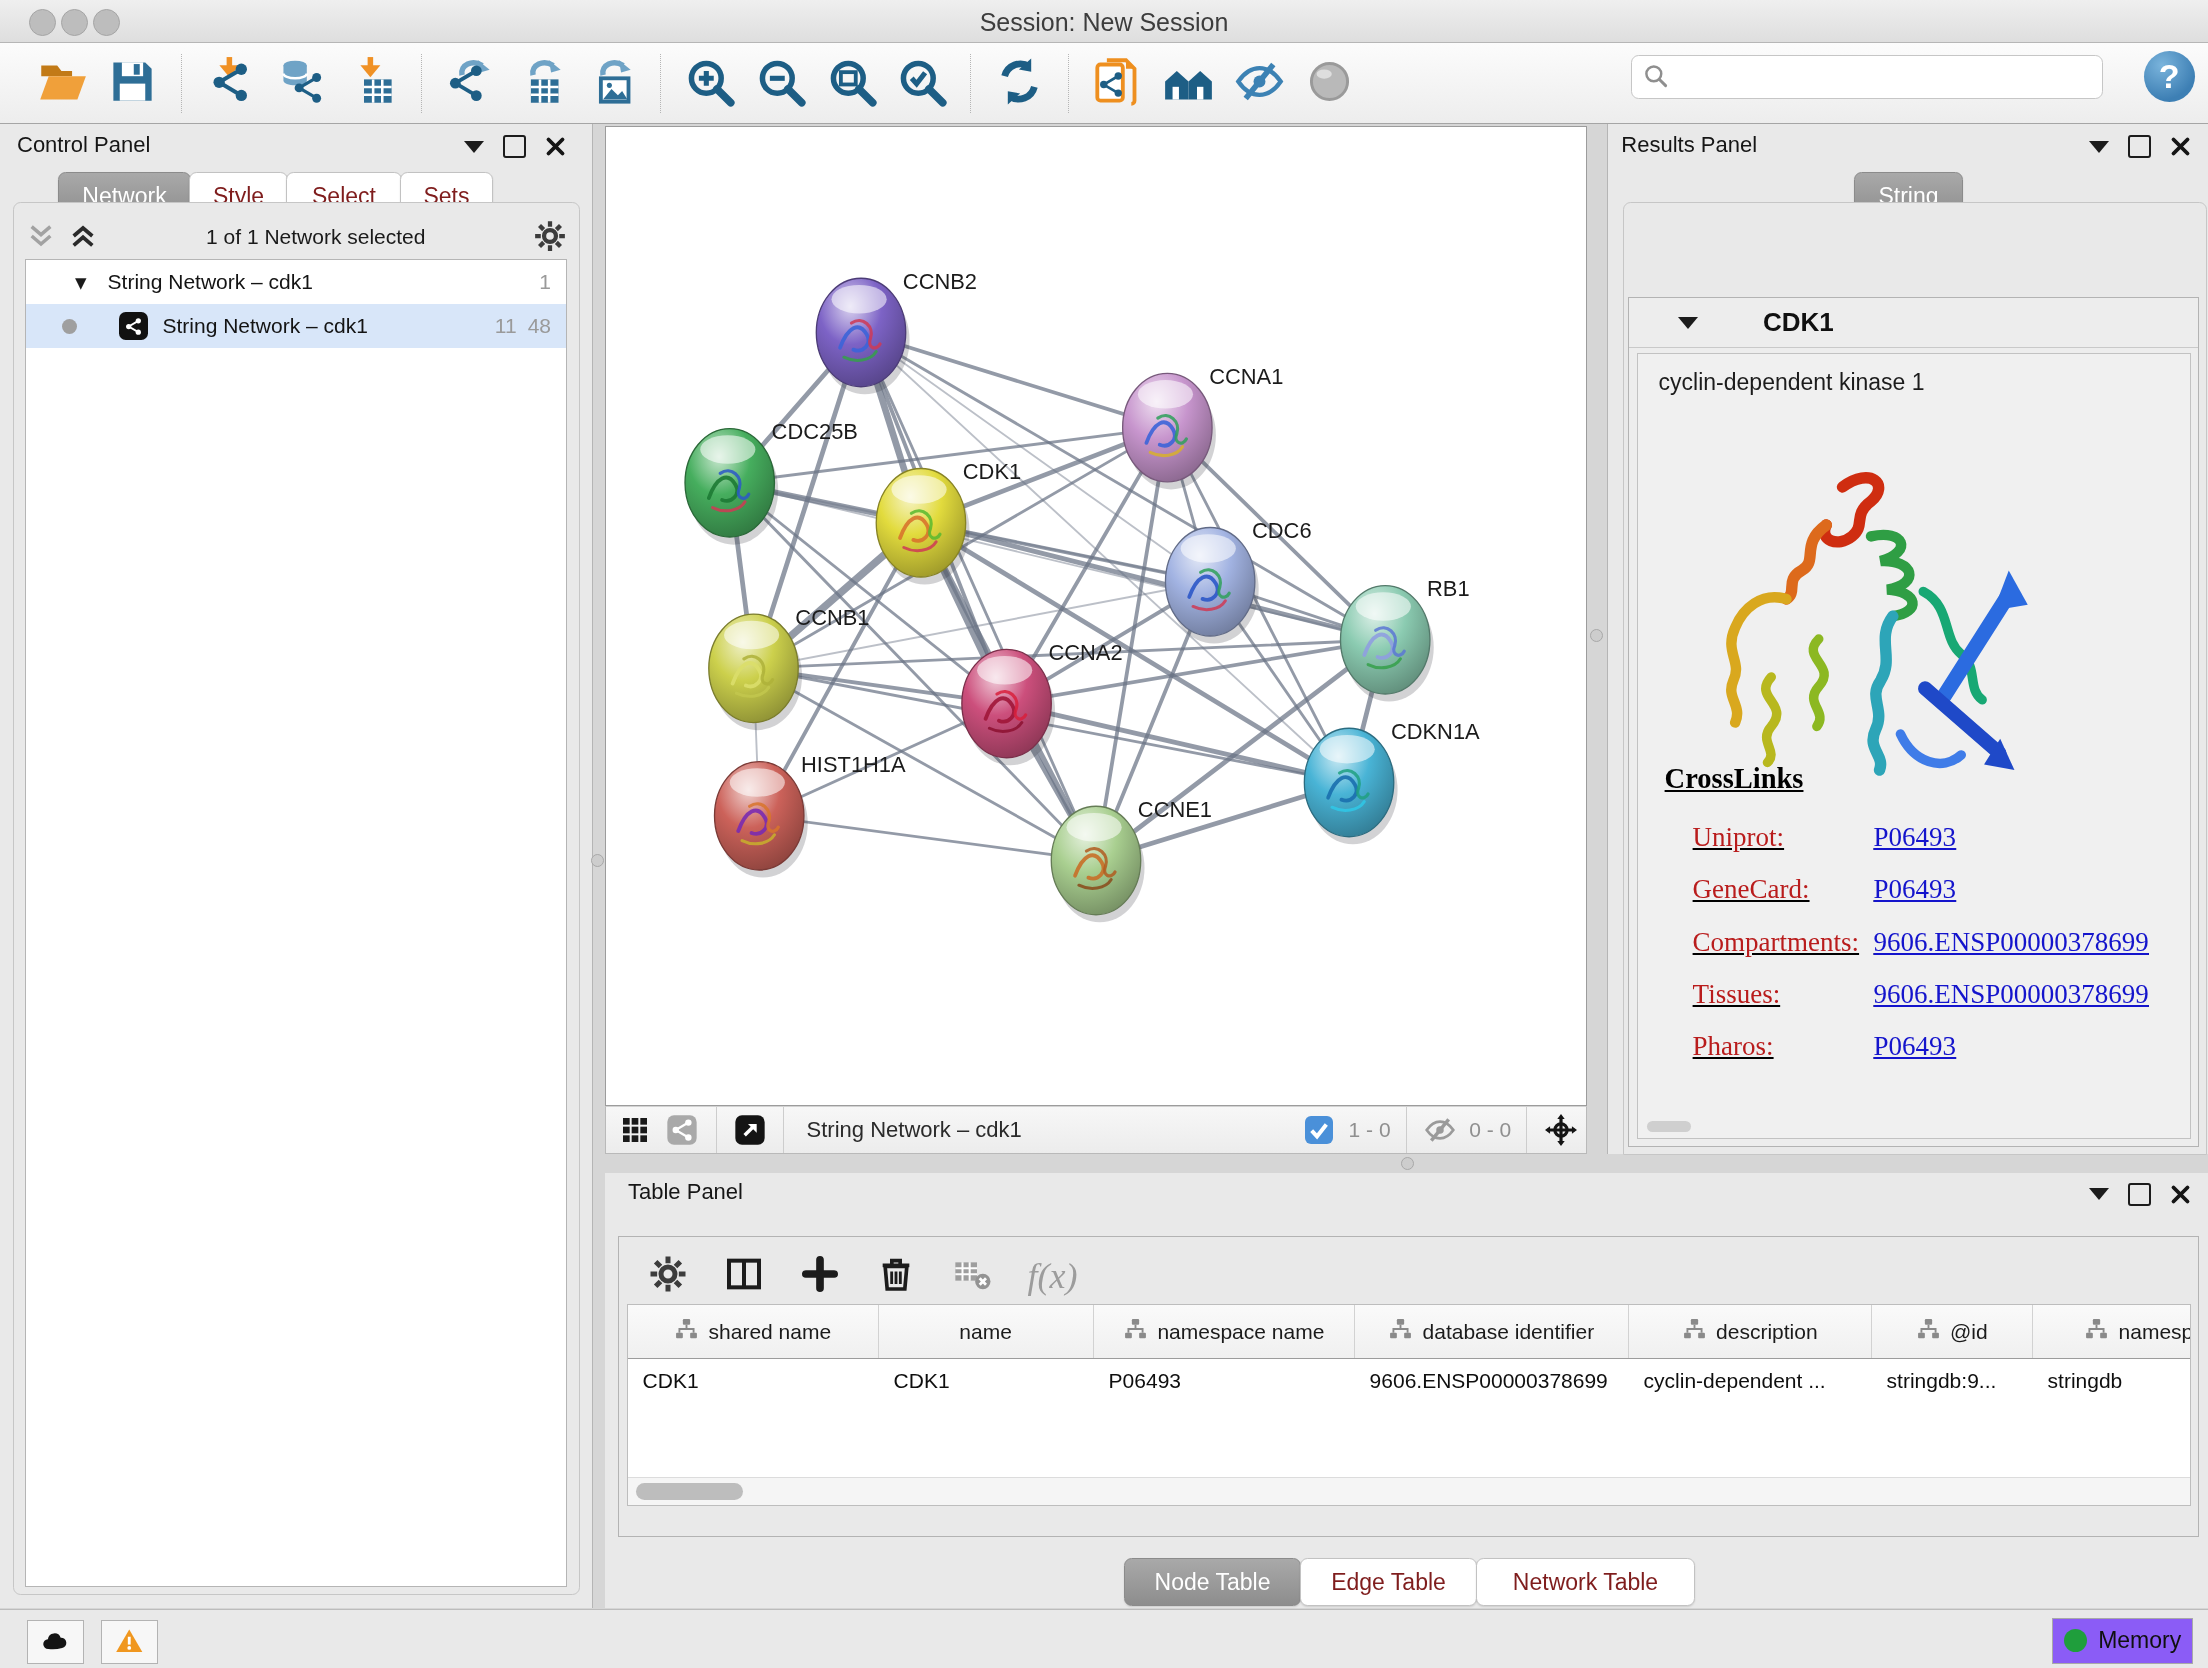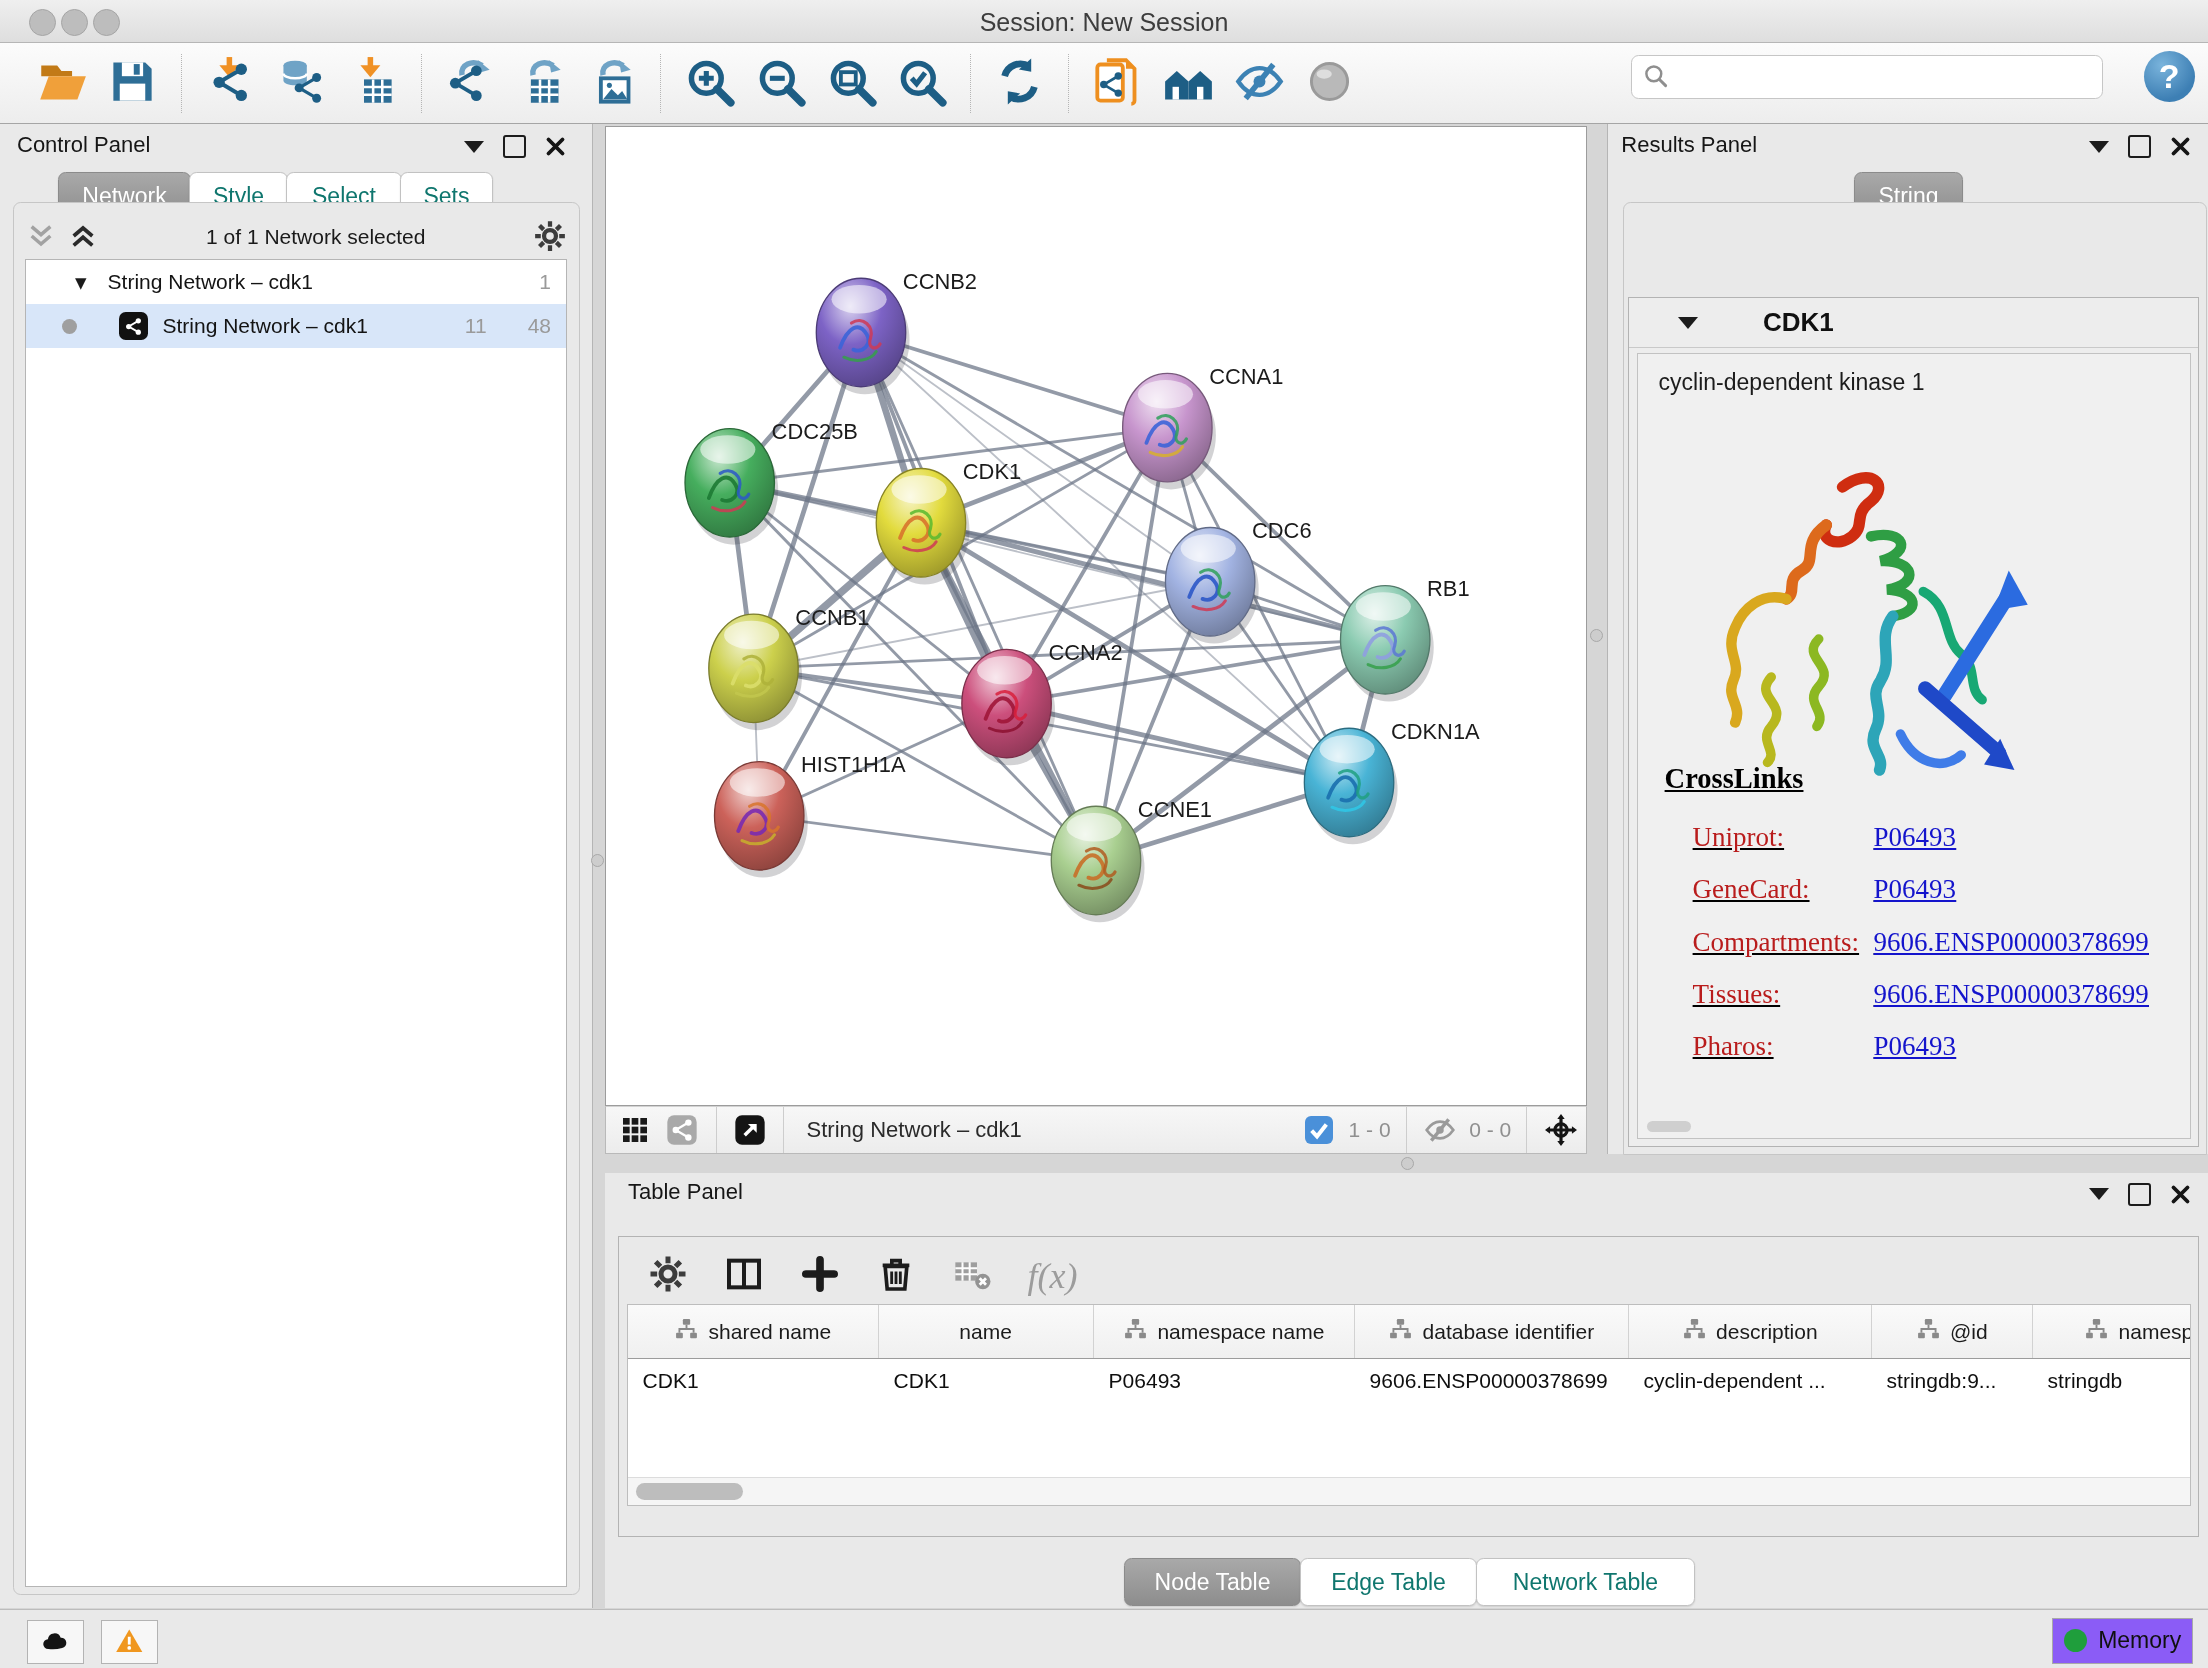--- a/index.html
+++ b/index.html
@@ -18,21 +18,21 @@
   .search-wrap svg{width:27px;height:27px;}
   .search-input{border:none;outline:none;flex:1;font-size:21px;margin-left:7.6px;font-family:"Liberation Sans",sans-serif;background:transparent;}
   .help-btn{position:absolute;right:13.3px;top:51px;width:51px;height:51px;border-radius:50%;background:radial-gradient(circle at 35% 28%,#7ab4dc,#3d7fb4 70%);color:#fff;font-size:34px;font-weight:bold;display:flex;align-items:center;justify-content:center;}
   
   .panel-head-title{font-size:22px;color:#161616;}
   .ph-controls{position:absolute;display:flex;align-items:center;gap:19px;}
   .tri-down{width:0;height:0;border-left:10.5px solid transparent;border-right:10.5px solid transparent;border-top:12.4px solid #1c1c1c;}
   .float-box{width:19px;height:19px;border:2.4px solid #1c1c1c;border-radius:2.9px;}
   .x-icon svg{width:21px;height:21px;display:block;}
   
-  .tab{height:46px;background:#fff;border:1px solid #c2c2c2;display:flex;align-items:center;justify-content:center;font-size:23px;color:#0f766e;border-radius:7.6px;margin-left:-1px;box-shadow:0 1px 1.9px rgba(0,0,0,.12);}
+  .tab{height:46px;background:#fff;border:1px solid #c2c2c2;display:flex;align-items:center;justify-content:center;font-size:23px;color:#7f1d1d;border-radius:7.6px;margin-left:-1px;box-shadow:0 1px 1.9px rgba(0,0,0,.12);}
   .tab.sel{background:linear-gradient(#a9a9a9,#8d8d8d);color:#fff;border-color:#8b8b8b;}
   
   .cp-inner{left:13.3px;top:202px;width:565px;height:1391px;background:#e9e9e9;border:1px solid #c6c6c6;border-radius:7.6px;}
   .cp-toolbar{left:25px;top:217px;width:542px;height:40px;display:flex;align-items:center;}
   .cp-status{flex:1;text-align:center;font-size:21px;color:#1a1a1a;}
   .list-box{left:25px;top:259px;width:542px;height:1328px;background:#fff;border:1px solid #b5b5b5;box-sizing:border-box;}
   .tree-row{height:44px;display:flex;align-items:center;font-size:21px;color:#141414;}
   .tree-row.sel{background:#d8e6f9;}
   .tw{color:#9a9a9a;}
   .tree-tri::before{content:"▾";font-size:23px;color:#1a1a1a;}
@@ -304,21 +304,21 @@
       <span class="share-badge" style="margin-left:42px">
           <svg viewBox="0 0 24 24">
             <circle cx="6.5" cy="12" r="3" fill="#fff"></circle>
             <circle cx="17.5" cy="5.5" r="3" fill="#fff"></circle>
             <circle cx="17.5" cy="18.5" r="3" fill="#fff"></circle>
             <path d="M6.5 12L17.5 5.5M6.5 12L17.5 18.5" stroke="#fff" stroke-width="2.2"></path>
           </svg>
         </span>
       <span style="margin-left:15px">String Network – cdk1</span>
       <span class="tw" style="margin-left:auto">11</span>
-      <span class="tw" style="margin-left:41px;margin-right:15px">48</span>
+      <span class="tw" style="margin-left:11px;margin-right:15px">48</span>
     </div>
   </div>
 
   <div class="abs canvas">
     <svg id="net-svg" width="980" height="978" viewBox="637 134 1030 1028">
         <defs>
           <radialGradient id="g-b2" cx="38%" cy="26%" r="78%">
       <stop offset="0%" stop-color="rgb(218,211,239)"></stop>
       <stop offset="45%" stop-color="#7d63c6"></stop>
       <stop offset="100%" stop-color="rgb(87,69,138)"></stop>

